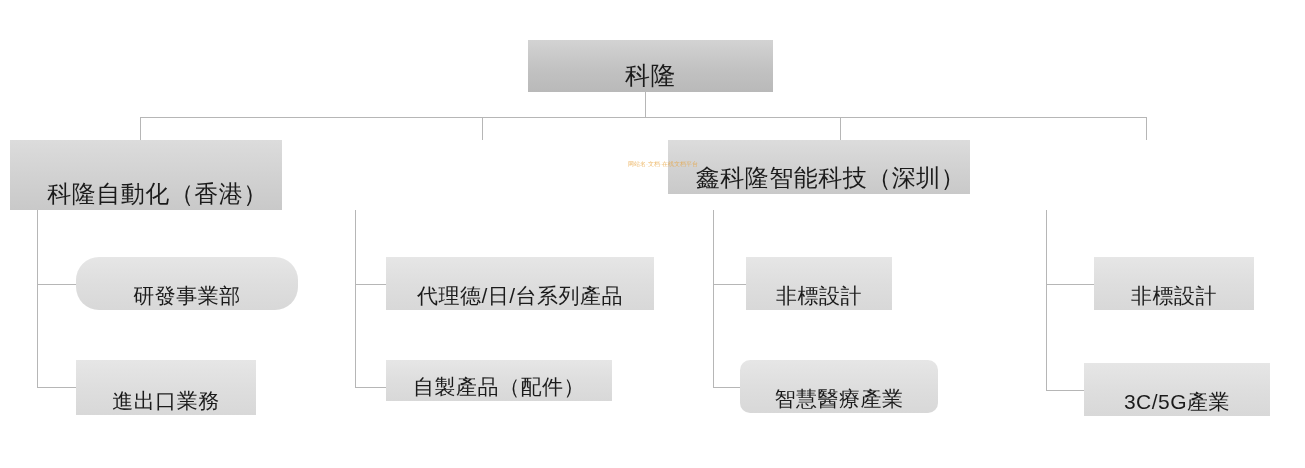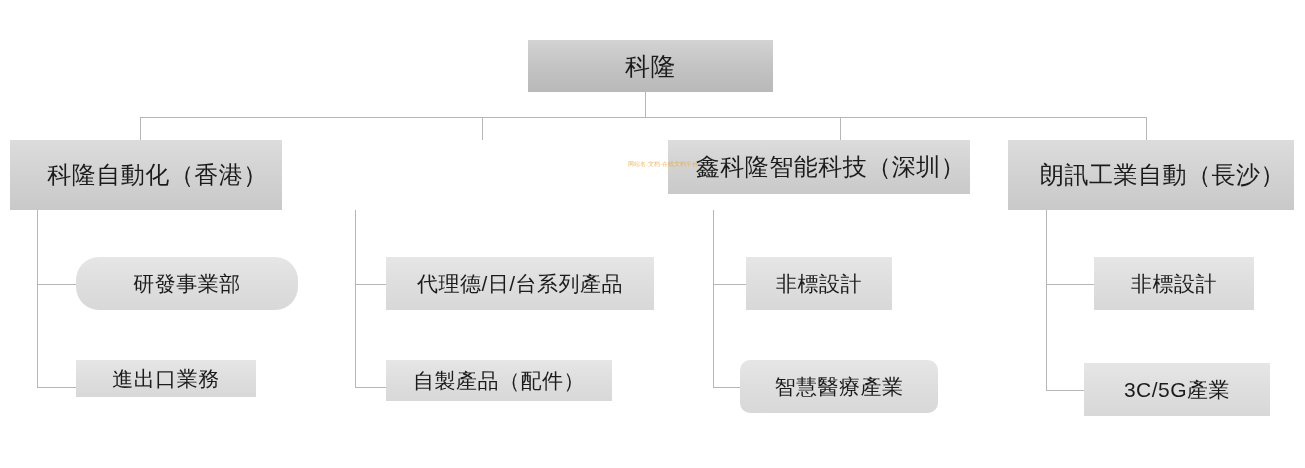--- a/index.html
+++ b/index.html
@@ -15,21 +15,21 @@
     position: relative;
     width: 1305px;
     height: 468px;
     background: #ffffff;
     overflow: hidden;
   }
   .node {
     position: absolute;
     box-sizing: border-box;
     display: flex;
-    align-items: center;
+    align-items: flex-end;
     justify-content: center;
     text-align: center;
     color: #1b1b1b;
     white-space: nowrap;
     letter-spacing: 0.5px;
   }
   .node-root {
     background: linear-gradient(180deg, #d3d3d3 0%, #c2c2c2 55%, #b9b9b9 100%);
     font-size: 25px;
   }
@@ -75,21 +75,21 @@
 
   <div class="node node-branch" style="left: 10px; top: 140px; width: 272px; height: 70px;">
     <span>科隆自動化（香港）</span>
   </div>
   <div class="connector conn-v" style="left: 37px; top: 210px; height: 177px;"></div>
   <div class="connector conn-h" style="left: 37px; top: 284px; width: 39px;"></div>
   <div class="connector conn-h" style="left: 37px; top: 387px; width: 39px;"></div>
   <div class="node node-leaf" style="left: 76px; top: 257px; width: 222px; height: 53px; border-radius: 23px;">
     <span>研發事業部</span>
   </div>
-  <div class="node node-leaf" style="left: 76px; top: 360px; width: 180px; height: 37px;">
+  <div class="node node-leaf" style="left: 76px; top: 360px; width: 180px; height: 55px;">
     <span>進出口業務</span>
   </div>
 
   <div class="connector conn-v" style="left: 355px; top: 210px; height: 177px;"></div>
   <div class="connector conn-h" style="left: 355px; top: 284px; width: 31px;"></div>
   <div class="connector conn-h" style="left: 355px; top: 387px; width: 31px;"></div>
   <div class="node node-leaf" style="left: 386px; top: 257px; width: 268px; height: 53px;">
     <span>代理德/日/台系列產品</span>
   </div>
   <div class="node node-leaf" style="left: 386px; top: 360px; width: 226px; height: 41px;">
@@ -102,23 +102,20 @@
   <div class="connector conn-v" style="left: 713px; top: 210px; height: 177px;"></div>
   <div class="connector conn-h" style="left: 713px; top: 284px; width: 33px;"></div>
   <div class="connector conn-h" style="left: 713px; top: 387px; width: 27px;"></div>
   <div class="node node-leaf" style="left: 746px; top: 257px; width: 146px; height: 53px;">
     <span>非標設計</span>
   </div>
   <div class="node node-leaf" style="left: 740px; top: 360px; width: 198px; height: 53px; border-radius: 10px;">
     <span>智慧醫療產業</span>
   </div>
 
-  <div class="node node-branch" style="left: 1008px; top: 140px; width: 286px; height: 70px;">
-    <span>朗訊工業自動（長沙）</span>
-  </div>
   <div class="connector conn-v" style="left: 1046px; top: 210px; height: 180px;"></div>
   <div class="connector conn-h" style="left: 1046px; top: 284px; width: 48px;"></div>
   <div class="connector conn-h" style="left: 1046px; top: 390px; width: 38px;"></div>
   <div class="node node-leaf" style="left: 1094px; top: 257px; width: 160px; height: 53px;">
     <span>非標設計</span>
   </div>
   <div class="node node-leaf" style="left: 1084px; top: 363px; width: 186px; height: 53px;">
     <span>3C/5G產業</span>
   </div>
 

